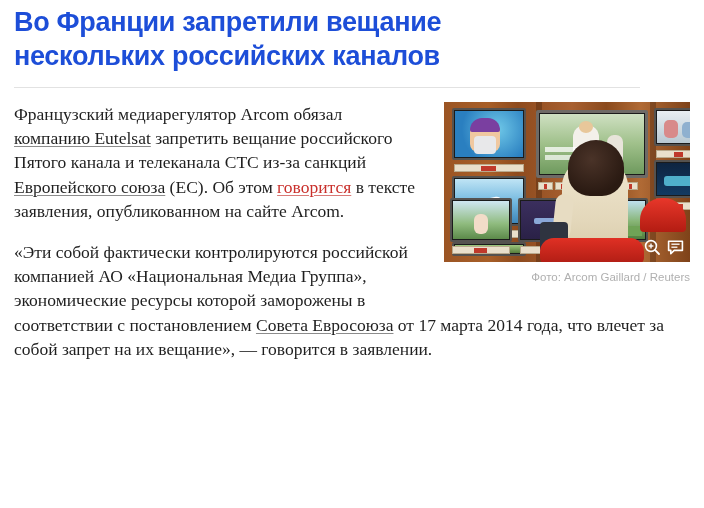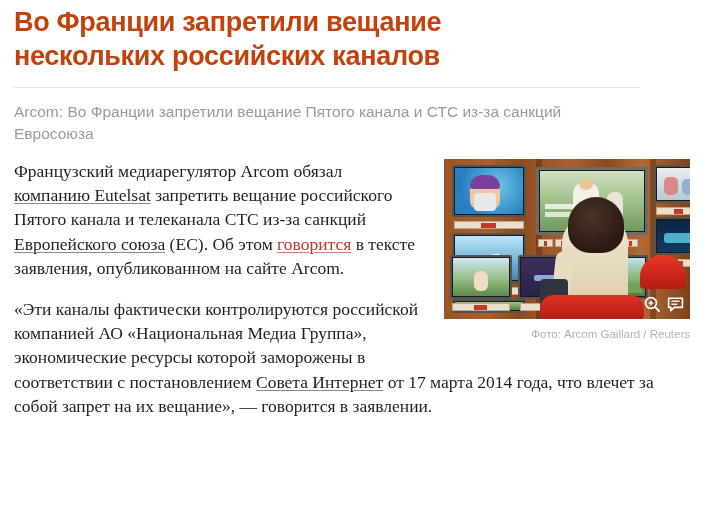--- a/index.html
+++ b/index.html
@@ -25,21 +25,21 @@
     padding: 0 14px;
   }
 
   
   .headline {
     font-family: "Liberation Sans", sans-serif;
     font-weight: bold;
     font-size: 27px;
     line-height: 34px;
     letter-spacing: -0.3px;
-    color: #c2410c;
+    color: #1d4ed8;
     margin: 5px 0 0 0;
     max-width: 560px;
   }
 
   
   .divider {
     height: 1px;
     background: #e2e2e2;
     margin: 14px 0 0 0;
     width: 626px;
@@ -270,21 +270,20 @@
 </style>
 </head>
 <body>
 
 <div class="page">
 
   <h1 class="headline">Во Франции запретили вещание нескольких российских каналов</h1>
 
   <div class="divider"></div>
 
-  <div class="subtitle">Arcom: Во Франции запретили вещание Пятого канала и СТС из-за санкций Евросоюза</div>
 
 
   <div class="body-wrap clearfix">
 
     <figure class="figure">
       <div class="photo">
         <div class="wall"></div>
         <div class="wall-strip" style="left:92px"></div>
         <div class="wall-strip" style="left:206px"></div>
 
@@ -378,16 +377,16 @@
               <line x1="4.4" y1="8.2" x2="10.4" y2="8.2" stroke="#ffffff" stroke-width="1.3"></line>
             </svg>
           </span>
         </div>
       </div>
       <figcaption class="caption">Фото: Arcom Gaillard / Reuters</figcaption>
     </figure>
 
     <p class="para"><span>Французский медиарегулятор Arcom обязал </span><a class="link-dark" href="#">компанию Eutelsat</a><span> запретить вещание российского Пятого канала и телеканала СТС из-за санкций </span><a class="link-dark" href="#">Европейского союза</a><span> (ЕС). Об этом </span><a class="link-red" href="#">говорится</a><span> в тексте заявления, опубликованном на сайте Arcom.</span></p>
 
-    <p class="para second"><span>«Эти каналы фактически контролируются российской компанией АО «Национальная Медиа Группа», экономические ресурсы которой заморожены в соответствии с постановлением </span><a class="link-dark" href="#">Совета Интернет</a><span> от 17 марта 2014 года, что влечет за собой запрет на их вещание», — говорится в заявлении.</span></p>
+    <p class="para second"><span>«Эти собой фактически контролируются российской компанией АО «Национальная Медиа Группа», экономические ресурсы которой заморожены в соответствии с постановлением </span><a class="link-dark" href="#">Совета Евросоюза</a><span> от 17 марта 2014 года, что влечет за собой запрет на их вещание», — говорится в заявлении.</span></p>
 
   </div>
 </div>
 
 </body></html>

